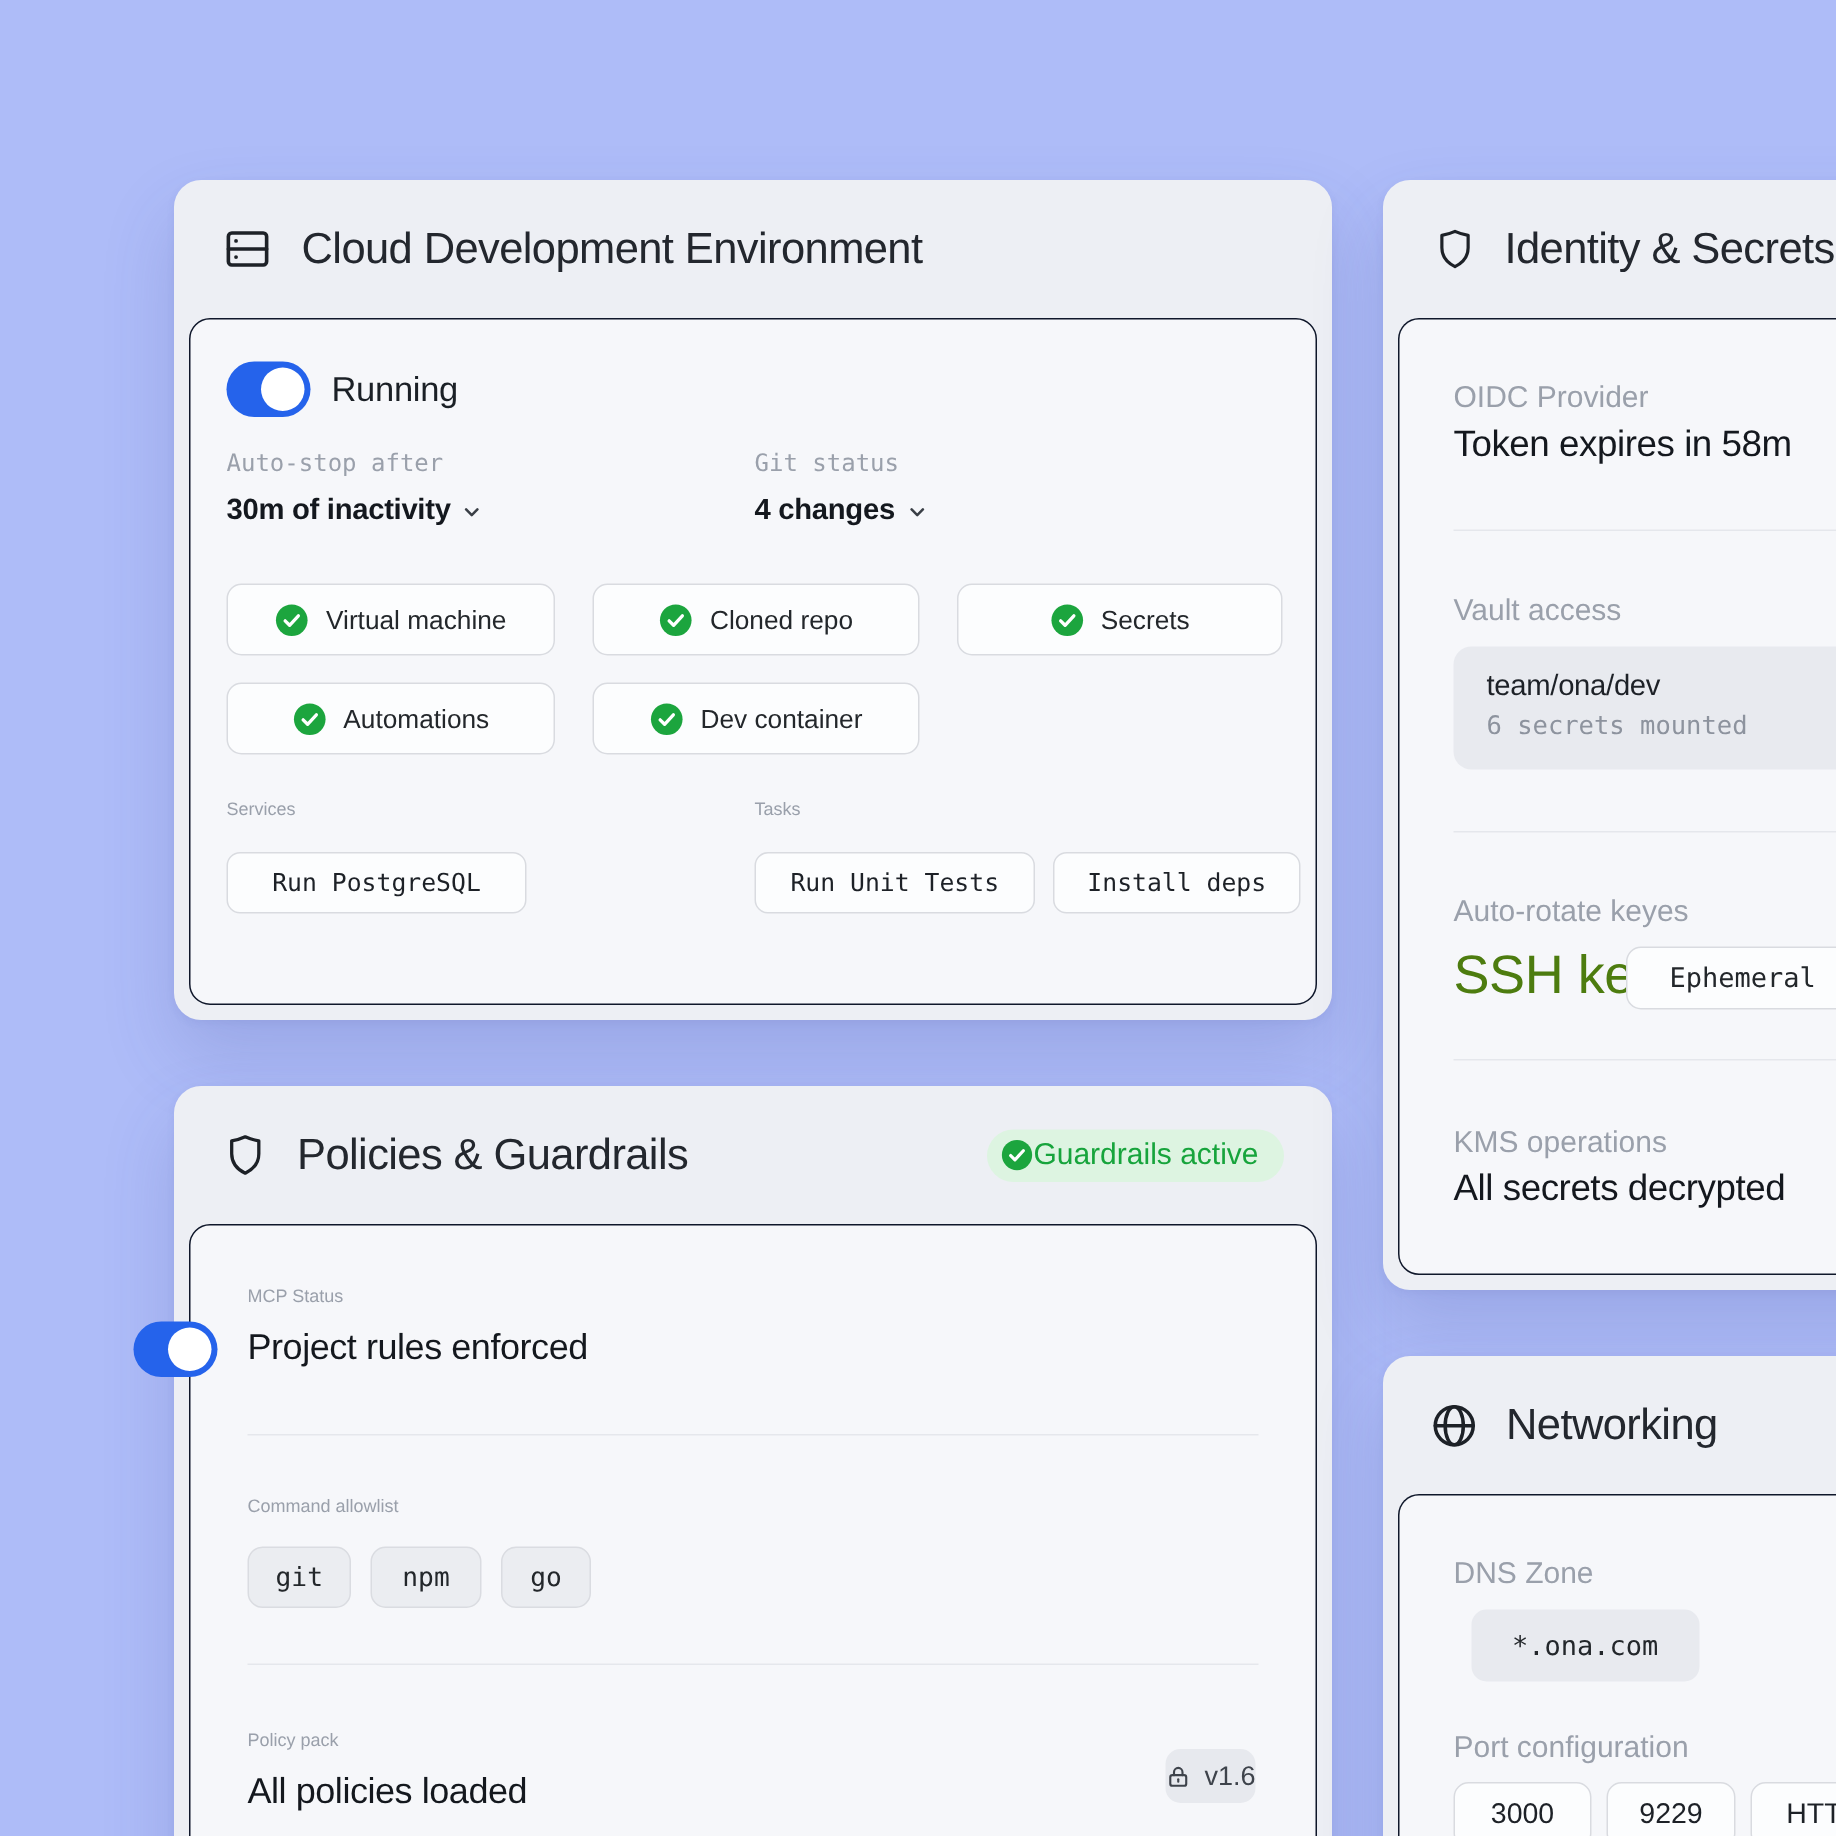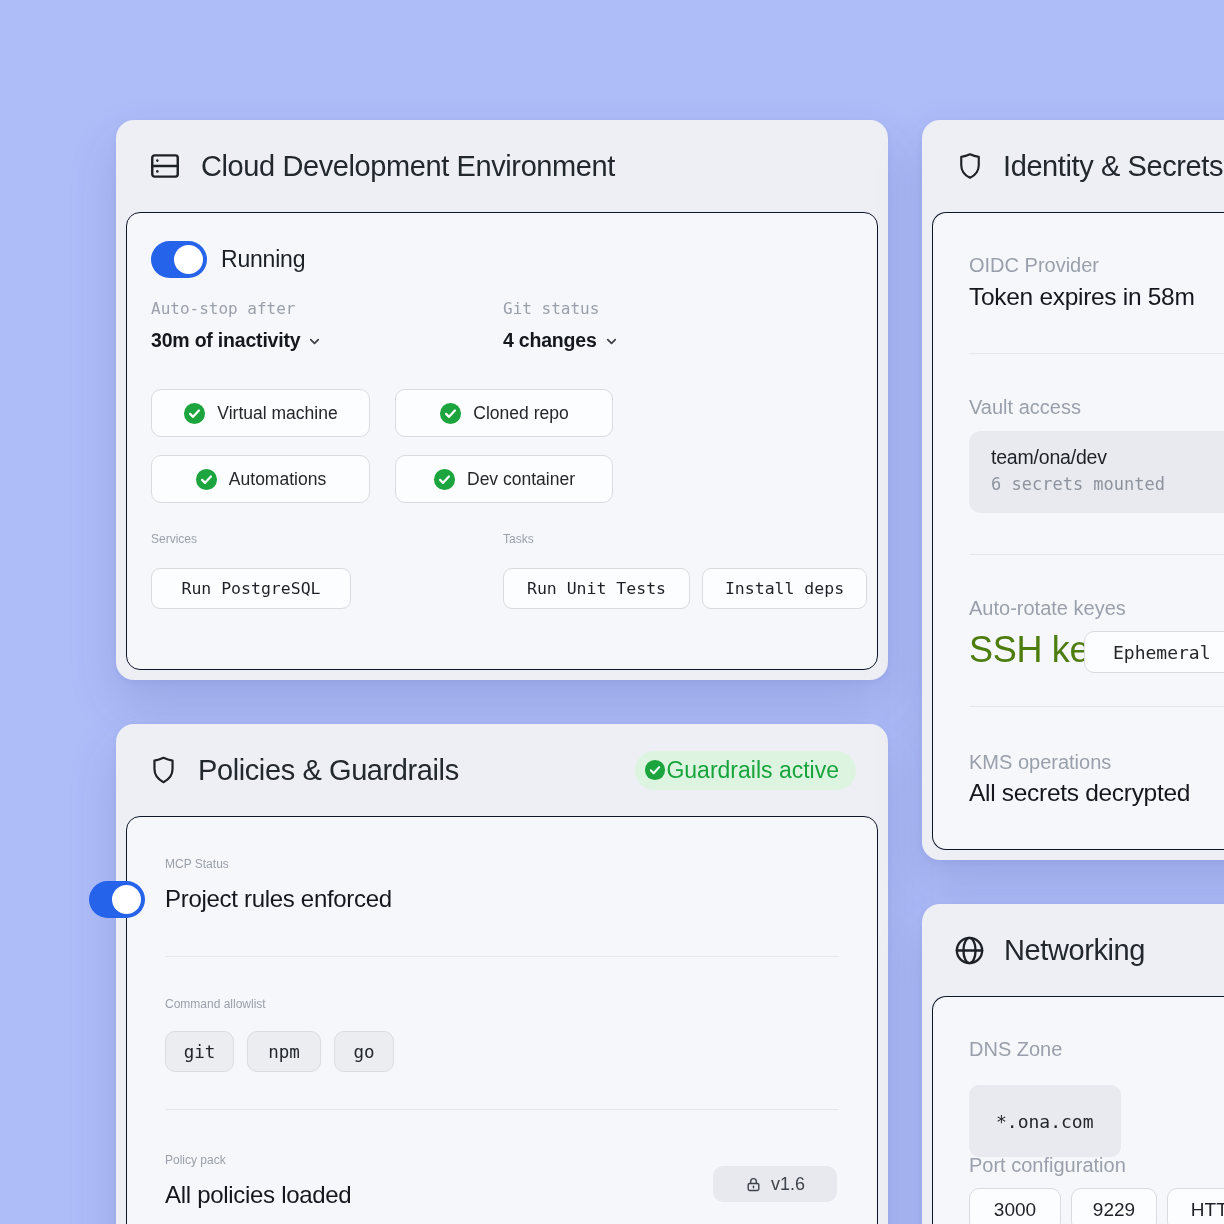--- a/index.html
+++ b/index.html
@@ -43,38 +43,38 @@
   .btn{
     display:flex;align-items:center;justify-content:center;
     background:#fcfdfe;border:1px solid #d9dbe0;border-radius:9px;
     font-family:"DejaVu Sans Mono","Liberation Mono",monospace;
     font-size:16.5px;color:#1d2127;white-space:nowrap;cursor:pointer;
   }
   .divider{position:absolute;height:1px;background:#e5e7ec;}
   .badge-green{
     display:flex;align-items:center;margin-left:auto;margin-right:32px;
     background:#ddf4e1;border-radius:999px;padding:6px 17px 6px 9px;
-    font-size:23px;color:#17a43c;white-space:nowrap;
+    font-size:20px;color:#17a43c;white-space:nowrap;
   }
   .tag{
     display:inline-flex;align-items:center;justify-content:center;
     background:#ebedf1;border:1px solid #dadce1;border-radius:10px;
     font-family:"DejaVu Sans Mono","Liberation Mono",monospace;
     font-size:17.5px;color:#23272b;white-space:nowrap;
   }
   .tag.fill{background:#e8eaef;border-color:#e8eaef;}
   .tag.white{background:#fcfdfe;border-color:#d9dbe0;}
   .port-chip{
     display:inline-flex;align-items:center;justify-content:center;
     background:#fcfdfe;border:1px solid #d9dbe0;border-radius:10px;
     font-size:19px;color:#1d2127;white-space:nowrap;
   }
   .vbadge{
     display:flex;align-items:center;gap:9px;background:#e7e9ee;border-radius:10px;
-    height:36px;padding:0 32px;font-size:18px;color:#3e434b;white-space:nowrap;
+    height:36px;padding:0 0;font-size:18px;color:#3e434b;white-space:nowrap;
   }
   .vbadge .lk{width:17px;height:17px;display:inline-flex;color:#3e434b;}
   .vbadge .lk svg{width:100%;height:100%;}
   .vault-box{
     position:absolute;background:#e8eaef;border-radius:12px;padding:15px 22px;
   }
   .vault-path{font-size:19.5px;font-weight:500;color:#1d2127;letter-spacing:-.2px;}
   .vault-sub{font-family:"DejaVu Sans Mono","Liberation Mono",monospace;font-size:17px;color:#8d939e;margin-top:5px;}
 </style>
 </head>
@@ -131,20 +131,29 @@
         <span>Virtual machine</span>
       </div>
       <div class="chip abs" style="left:268px;top:176px;width:216px;height:46px;">
         <span class="gcheck">
             <svg viewBox="0 0 24 24">
               <circle cx="12" cy="12" r="11" fill="#1ca53e"></circle>
               <path d="M7.4 12.4l3.1 3.1 6.1-6.6" stroke="#fff" stroke-width="2.3" fill="none" stroke-linecap="round" stroke-linejoin="round"></path>
             </svg>
           </span>
         <span>Cloned repo</span>
+      </div>
+      <div class="chip abs" style="left:511px;top:176px;width:215px;height:46px;">
+        <span class="gcheck">
+            <svg viewBox="0 0 24 24">
+              <circle cx="12" cy="12" r="11" fill="#1ca53e"></circle>
+              <path d="M7.4 12.4l3.1 3.1 6.1-6.6" stroke="#fff" stroke-width="2.3" fill="none" stroke-linecap="round" stroke-linejoin="round"></path>
+            </svg>
+          </span>
+        <span>Secrets</span>
       </div>
       <div class="chip abs" style="left:24px;top:242px;width:217px;height:46px;">
         <span class="gcheck">
             <svg viewBox="0 0 24 24">
               <circle cx="12" cy="12" r="11" fill="#1ca53e"></circle>
               <path d="M7.4 12.4l3.1 3.1 6.1-6.6" stroke="#fff" stroke-width="2.3" fill="none" stroke-linecap="round" stroke-linejoin="round"></path>
             </svg>
           </span>
         <span>Automations</span>
       </div>
@@ -259,21 +268,21 @@
           <circle cx="12" cy="12" r="9.2"></circle>
           <line x1="2.8" y1="12" x2="21.2" y2="12"></line>
           <ellipse cx="12" cy="12" rx="4.4" ry="9.2"></ellipse>
         </svg>
       </span>
       <span class="card-title">Networking</span>
     </div>
     <div class="card-inner" style="right:0;bottom:0;border-right:none;border-bottom:none;border-top-right-radius:0;border-bottom-right-radius:0;border-bottom-left-radius:0;">
 
       <div class="abs lbl-sans" style="left:36px;top:41px;font-size:20px;">DNS Zone</div>
-      <div class="tag fill abs" style="left:36px;top:76px;height:38px;padding:16px 26px;font-size:18px;margin-top:12px;">*.ona.com</div>
+      <div class="tag fill abs" style="left:48px;top:76px;height:38px;padding:4px 26px;font-size:18px;">*.ona.com</div>
 
       <div class="abs lbl-sans" style="left:36px;top:157px;font-size:20px;">Port configuration</div>
       <div class="port-chip abs" style="left:36px;top:191px;width:90px;height:42px;">3000</div>
       <div class="port-chip abs" style="left:138px;top:191px;width:84px;height:42px;">9229</div>
       <div class="port-chip abs" style="left:234px;top:191px;width:108px;height:42px;">HTTPS</div>
     </div>
   </div>
 
 </div>
 

